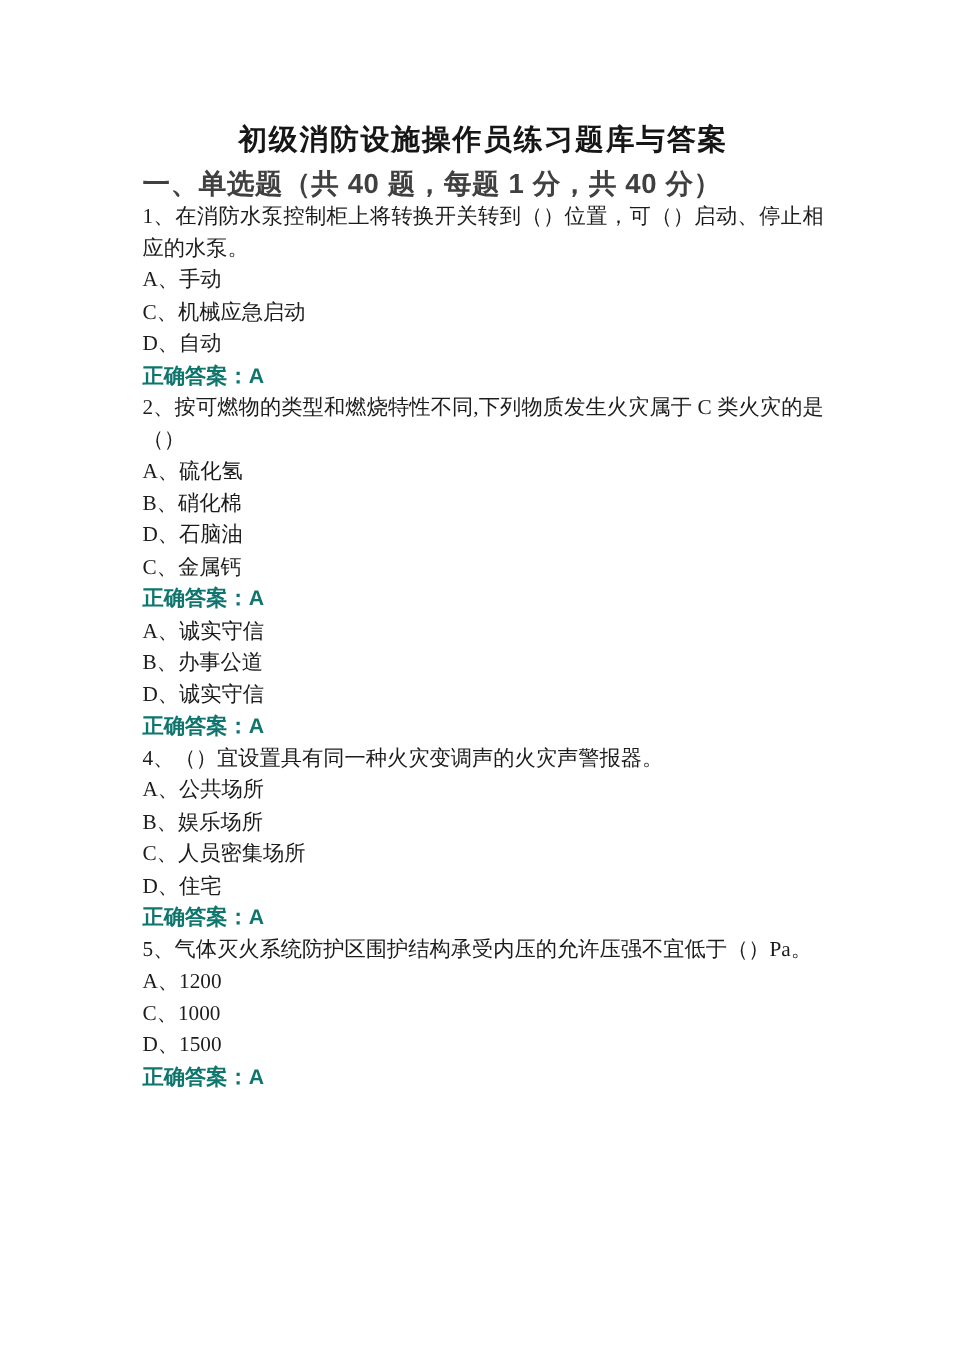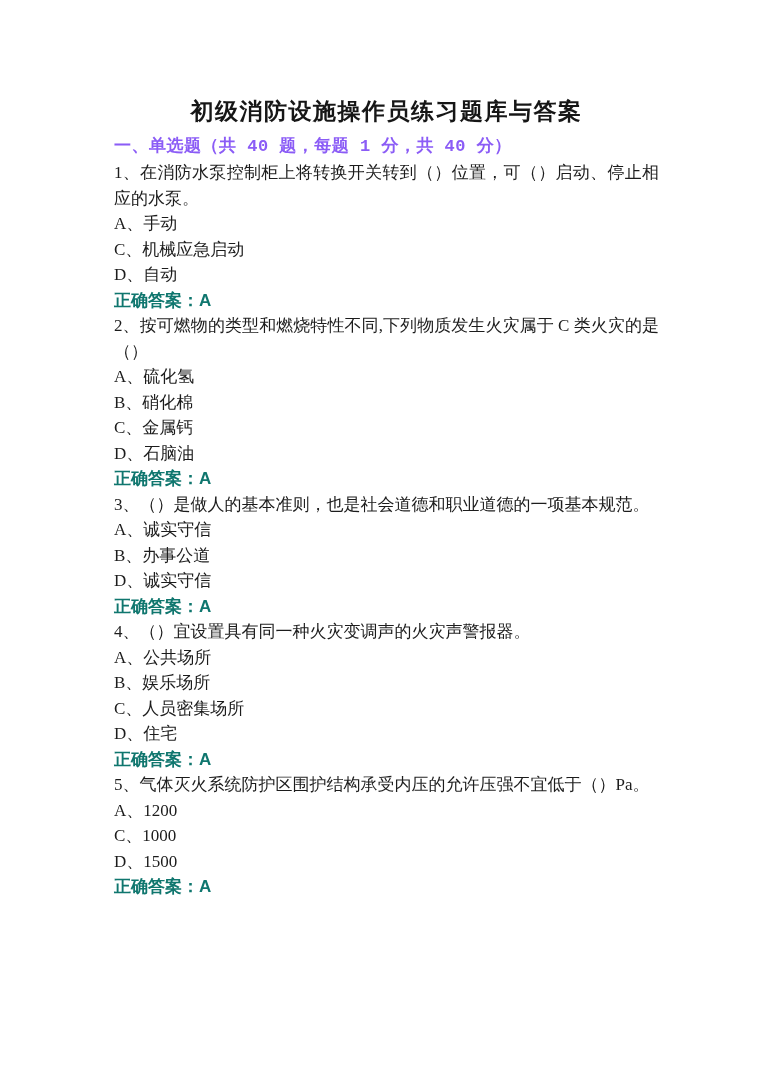--- a/index.html
+++ b/index.html
@@ -26,26 +26,26 @@
     font-size: 23px;
     line-height: 30px;
     font-weight: bold;
     letter-spacing: 1.5px;
     text-align: center;
     font-family: "Liberation Sans", "DejaVu Sans", sans-serif;
     color: #161616;
   }
   .section-heading {
     margin: 0;
-    font-size: 17px;
+    font-size: 22px;
     line-height: 26px;
     font-weight: bold;
     letter-spacing: 0.5px;
-    font-family: Liberation Mono, monospace;
-    color: #8b5cf6;
+    font-family: Liberation Sans, sans-serif;
+    color: #404040;
   }
   .question { margin: 0; }
   .qtext, .option, .answer {
     margin: 0;
     font-size: 17px;
     line-height: 25.5px;
   }
   .qtext {
     text-align: justify;
   }
@@ -70,27 +70,26 @@
       <p class="option">A、手动</p>
       <p class="option">C、机械应急启动</p>
       <p class="option">D、自动</p>
       <p class="answer">正确答案：A</p>
     </section>
 
     <section class="question">
       <p class="qtext">2、按可燃物的类型和燃烧特性不同,下列物质发生火灾属于 C 类火灾的是（）</p>
       <p class="option">A、硫化氢</p>
       <p class="option">B、硝化棉</p>
+      <p class="option">D、石脑油</p>
       <p class="option">C、金属钙</p>
-      <p class="option">D、石脑油</p>
       <p class="answer">正确答案：A</p>
     </section>
 
     <section class="question">
-      <p class="qtext">3、（）是做人的基本准则，也是社会道德和职业道德的一项基本规范。</p>
       <p class="option">A、诚实守信</p>
       <p class="option">B、办事公道</p>
       <p class="option">D、诚实守信</p>
       <p class="answer">正确答案：A</p>
     </section>
 
     <section class="question">
       <p class="qtext">4、（）宜设置具有同一种火灾变调声的火灾声警报器。</p>
       <p class="option">A、公共场所</p>
       <p class="option">B、娱乐场所</p>

